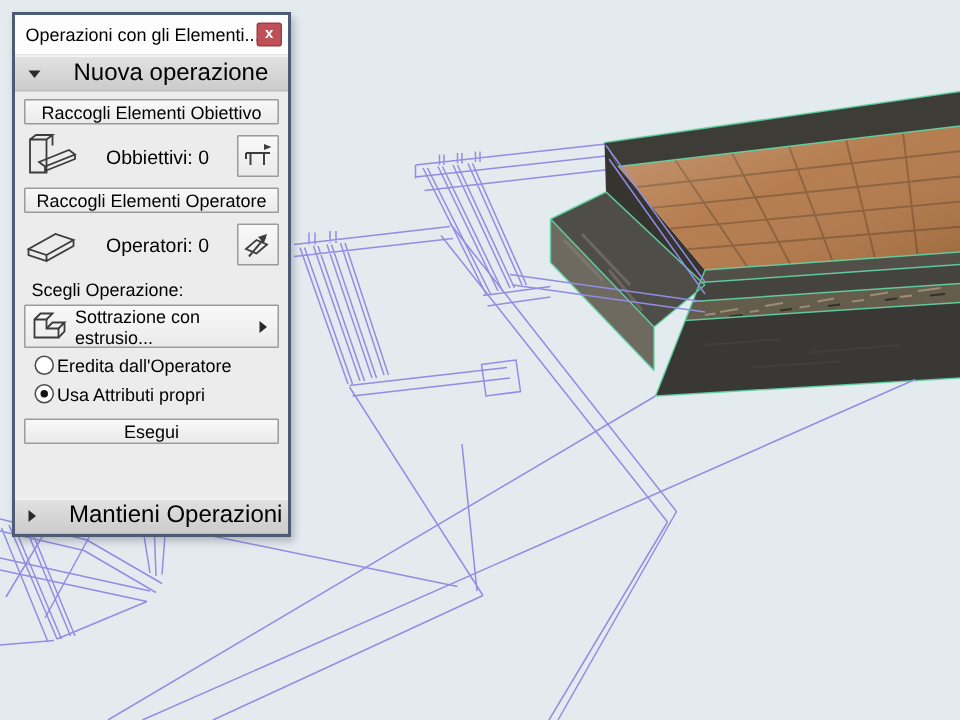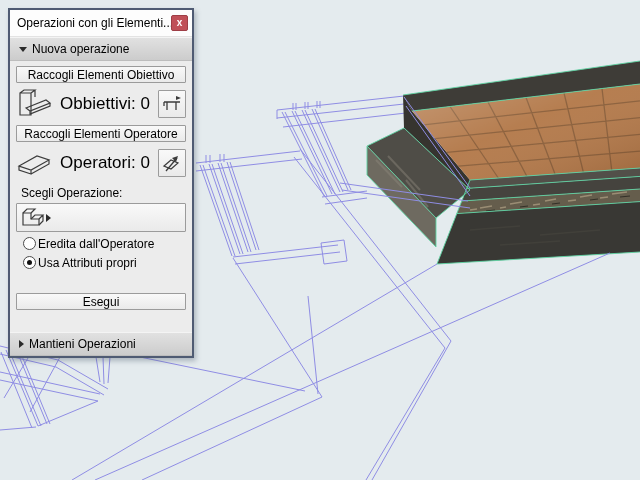--- a/index.html
+++ b/index.html
@@ -17,46 +17,46 @@
   }
   .titlebar{height:26px;background:#fdfdfd;display:flex;align-items:center;
     padding:0 4px 0 7px;border-bottom:1px solid #e3e3e3;}
   .title{flex:1;font-size:12px;color:#000;white-space:nowrap;overflow:hidden;}
   .close{width:17px;height:16px;background:#c05058;border:1px solid #9e3e46;
     border-radius:2px;color:#fff;font-size:10px;font-weight:700;line-height:1;
     display:flex;align-items:center;justify-content:center;padding:0;cursor:pointer;
     font-family:"Liberation Sans",sans-serif;}
   .sect{height:22px;background:linear-gradient(#e1e1e1,#cccccc);
     border-top:1px solid #f4f4f4;border-bottom:1px solid #bdbdbd;
-    display:flex;align-items:center;gap:5px;padding-left:9px;font-size:12px;color:#000;}
+    display:flex;align-items:center;gap:22px;padding-left:9px;font-size:16px;color:#000;}
   .sect-bottom{position:absolute;left:0;right:0;bottom:0;}
   .tri-d{width:0;height:0;border-left:4px solid transparent;border-right:4px solid transparent;
     border-top:5px solid #2a2a2a;}
   .tri-r{width:0;height:0;border-top:4px solid transparent;border-bottom:4px solid transparent;
     border-left:5px solid #2a2a2a;}
   .btn{display:block;margin:5px 6px 0;height:17px;width:calc(100% - 12px);
     background:linear-gradient(#f9f9f9,#eaeaea);border:1px solid #9b9b9b;border-radius:1px;
     font-size:12px;color:#000;font-family:"Liberation Sans",sans-serif;cursor:pointer;text-align:center;}
   .row{display:flex;align-items:center;margin:5px 6px 0;height:32px;}
   .bigicon{width:36px;height:32px;flex:none;}
-  .cnt{flex:1;text-align:center;font-size:17px;color:#000;}
+  .cnt{flex:1;text-align:center;font-size:13px;color:#000;}
   .sqbtn{width:28px;height:28px;flex:none;display:flex;align-items:center;justify-content:center;
     background:linear-gradient(#f9f9f9,#eaeaea);border:1px solid #9b9b9b;border-radius:1px;
     padding:0;cursor:pointer;}
   .lbl{margin:7px 0 0 11px;font-size:12px;color:#000;}
   .dd{display:flex;align-items:center;margin:3px 6px 0;height:29px;width:calc(100% - 12px);
     background:linear-gradient(#f9f9f9,#eaeaea);border:1px solid #9b9b9b;border-radius:1px;
     padding:0 7px 0 3px;cursor:pointer;font-family:"Liberation Sans",sans-serif;box-sizing:border-box;}
   .dd .val{flex:1;text-align:left;font-size:12px;color:#000;margin-left:4px;}
   .radio{display:flex;align-items:center;gap:2px;margin:4px 0 0 13px;height:15px;
     font-size:12px;color:#000;cursor:pointer;}
   .rb{width:13px;height:13px;box-sizing:border-box;border:1px solid #4a4a4a;border-radius:50%;
     background:#fff;flex:none;display:flex;align-items:center;justify-content:center;}
   .rb.on::after{content:"";width:5px;height:5px;border-radius:50%;background:#111;}
-  .exec{margin-top:23px;}
+  .exec{margin-top:9px;}
 </style>
 </head>
 <body>
 
 <div class="stage">
 
   <svg class="scene" width="640" height="480" viewBox="0 0 640 480">
     <rect x="0" y="0" width="640" height="480" fill="#e4ebee"></rect>
 
     <g stroke="#8f8de4" stroke-width="1" fill="none">
@@ -197,20 +197,21 @@
 
     <div class="lbl">Scegli Operazione:</div>
 
     <button class="dd">
       <span>
         <svg width="26" height="24" viewBox="0 0 26 24" fill="none" stroke="#3c3c3c" stroke-width="1.2">
           <path d="M3,9 L3,21 L19,21 L19,15 L11,15 L11,9 Z"></path>
           <path d="M3,9 L7,5 L15,5 L11,9 M11,15 L15,11 L23,11 L19,15 M19,15 L23,11 M19,21 L23,17 L23,11"></path>
         </svg>
       </span>
+      <span class="val">Sottrazione con estrusio...</span>
       <span class="tri-r"></span>
     </button>
 
 
     <label class="radio">
       <span class="rb"></span>
       <span>Eredita dall'Operatore</span>
     </label>
 
     <label class="radio">

